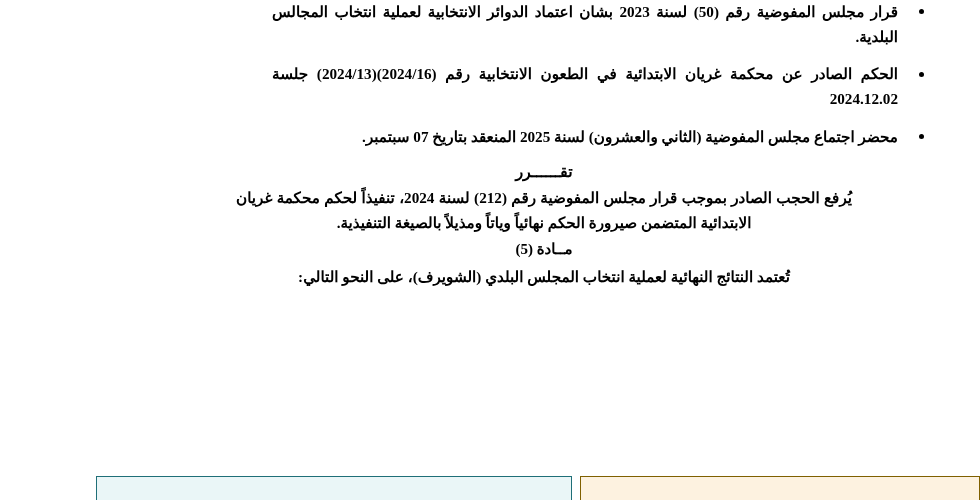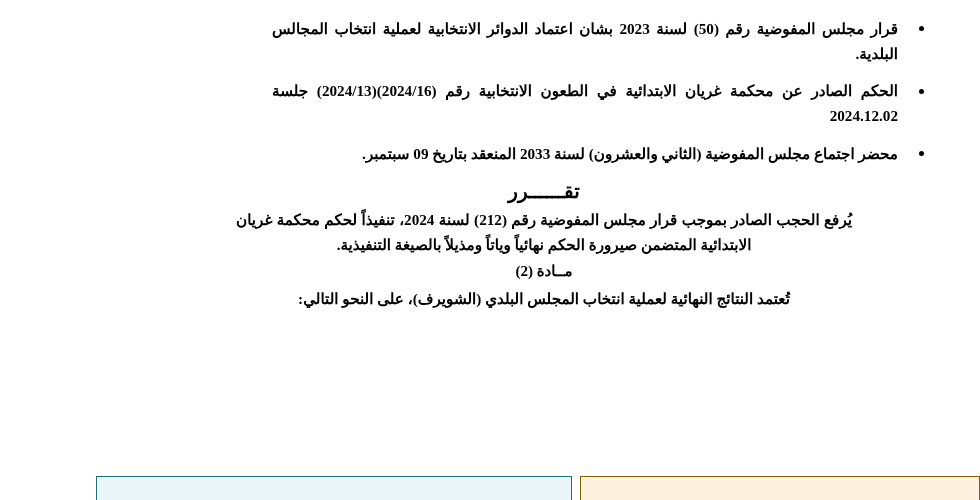--- a/index.html
+++ b/index.html
@@ -13,21 +13,21 @@
     overflow: hidden;
     font-family: "Liberation Serif", "DejaVu Serif", serif;
     color: #000000;
     direction: rtl;
   }
   .page {
     position: relative;
     width: 872px;
     height: 500px;
     box-sizing: border-box;
-    padding: 17px 48px 0 48px;
+    padding: 0 48px 0 48px;
   }
 
   
   .cited-list {
     list-style: none;
     margin: 0;
     padding: 0;
   }
   .cited-item {
     position: relative;
@@ -56,21 +56,21 @@
   }
   .cited-item.spread {
     word-spacing: 1.5px;
   }
 
   
   .center-block {
     text-align: center;
   }
   .decides {
-    font-size: 20px;
+    font-size: 16px;
     font-weight: bold;
     letter-spacing: 5px;
     margin: 10px 0 4px 0;
   }
   .article-label {
     font-size: 15px;
     font-weight: bold;
     letter-spacing: 2px;
     margin: 4px 0 6px 0;
   }
@@ -129,28 +129,28 @@
     <li class="cited-item">
       <span class="bullet"></span>
       <span>قرار مجلس المفوضية رقم (50) لسنة 2023 بشان اعتماد الدوائر الانتخابية لعملية انتخاب المجالس البلدية.</span>
     </li>
     <li class="cited-item stretch spread">
       <span class="bullet"></span>
       <span>الحكم الصادر عن محكمة غريان الابتدائية في الطعون الانتخابية رقم (2024/16)(2024/13) جلسة 2024.12.02</span>
     </li>
     <li class="cited-item">
       <span class="bullet"></span>
-      <span>محضر اجتماع مجلس المفوضية (الثاني والعشرون) لسنة 2033 المنعقد بتاريخ 09 سبتمبر.</span>
+      <span>محضر اجتماع مجلس المفوضية (الثاني والعشرون) لسنة 2025 المنعقد بتاريخ 07 سبتمبر.</span>
     </li>
   </ul>
 
   <div class="center-block">
     <div class="decides">تقــــــرر</div>
     <div class="body-para">يُرفع الحجب الصادر بموجب قرار مجلس المفوضية رقم (212) لسنة 2024، تنفيذاً لحكم محكمة غريان الابتدائية المتضمن صيرورة الحكم نهائياً وياتاً ومذيلاً بالصيغة التنفيذية.</div>
-    <div class="article-label">مــادة (2)</div>
+    <div class="article-label">مــادة (5)</div>
     <div class="body-para single">تُعتمد النتائج النهائية لعملية انتخاب المجلس البلدي (الشويرف)، على النحو التالي:</div>
   </div>
 
   <div class="table-strip">
     <div class="inner">
       <div class="cell c1"></div>
       <div class="cell c2"></div>
     </div>
   </div>
 

